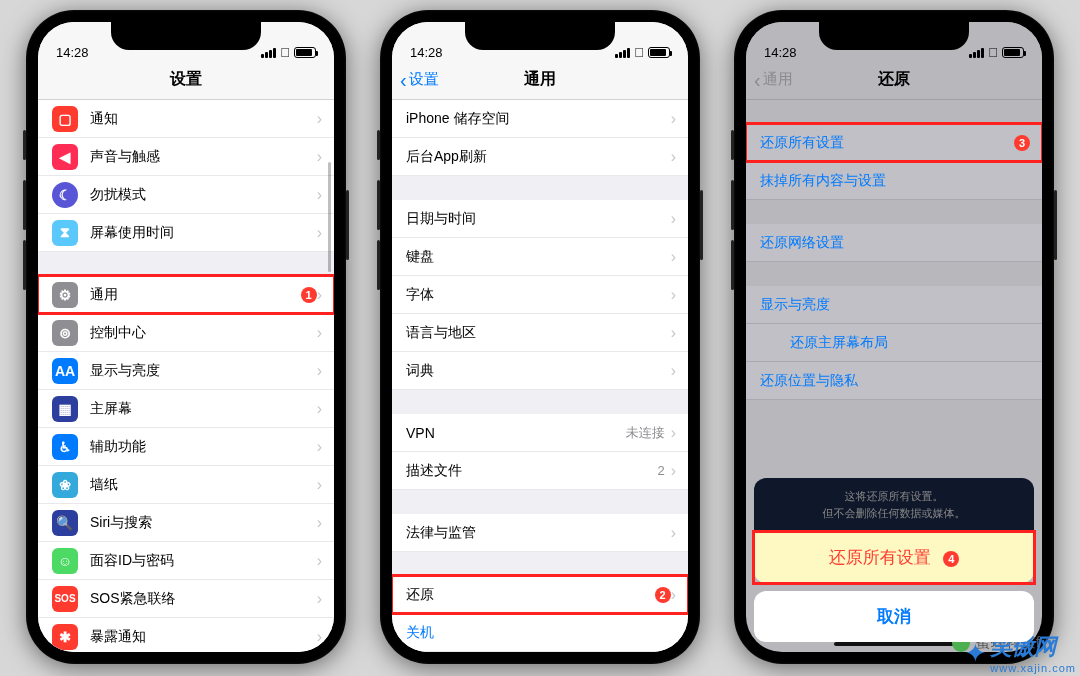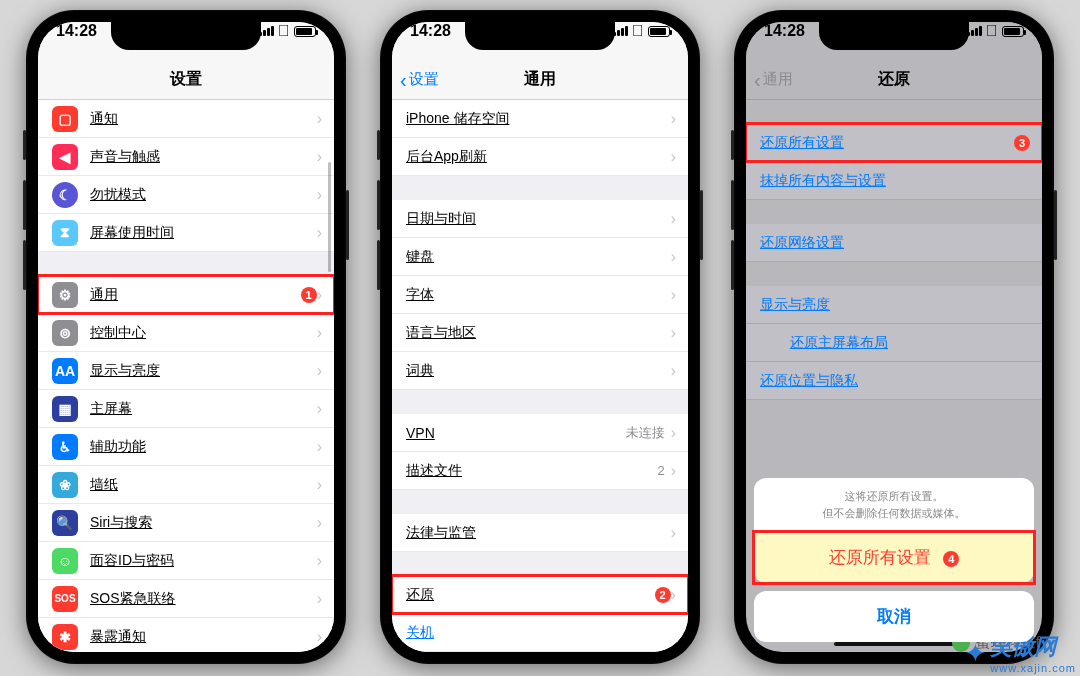--- a/index.html
+++ b/index.html
@@ -47,24 +47,24 @@
     transform: translateX(-50%);
     width: 150px; height: 28px;
     background: #000;
     border-radius: 0 0 18px 18px;
     z-index: 50;
   }
   .statusbar {
     height: 38px;
     display: flex;
     justify-content: space-between;
-    align-items: flex-start;
+    align-items: flex-end;
     padding: 0 18px;
-    font-size: 16px;
-    font-weight: 700;
+    font-size: 13px;
+    font-weight: 400;
     background: #f7f7f7;
     position: relative;
     z-index: 40;
   }
   .screen.dim .statusbar{ background:#b7b7bc; }
   .status-icons { display:flex; align-items:center; gap:4px; }
   .sig { display:flex; align-items:flex-end; gap:1px; }
   .sig span { width:3px; background:#000; border-radius:1px; }
   .sig span:nth-child(1){height:4px}.sig span:nth-child(2){height:6px}.sig span:nth-child(3){height:8px}.sig span:nth-child(4){height:10px}
   .batt { width:22px; height:11px; border:1px solid #000; border-radius:3px; position:relative; }
@@ -93,21 +93,21 @@
   .screen.dim .list{ background:#c0c0c6; }
   .row {
     display:flex; align-items:center;
     height:38px;
     padding:0 12px 0 14px;
     border-bottom:1px solid #e8e8ec;
     font-size:14px;
     position:relative;
   }
   .screen.dim .row{ border-bottom-color:#a9a9af; }
-  .row .label{ flex:1;text-decoration:underline; }
+  .row .label{ flex:1; }
   .row .val{ color:#8e8e93; font-size:13px; margin-right:6px;}
   .row .arrow{ color:#c7c7cc; font-size:16px;}
   .row.link{ color:#007aff; }
   .row.shut{ color:#007aff; }
   .gap{ height:24px; background:#efeff4; }
   .screen.dim .gap{ background:#b7b7bc; }
   .icon{
     width:26px;height:26px;border-radius:6px;margin-right:12px;
     display:flex;align-items:center;justify-content:center;
     color:#fff;font-size:14px;font-weight:700;
@@ -126,21 +126,21 @@
     display:inline-flex;align-items:center;justify-content:center;
     width:16px;height:16px;border-radius:50%;
     background:#ff3b30;color:#fff;font-size:11px;font-weight:700;
     margin-left:8px;flex-shrink:0;
   }
   
   .sheet{
     position:absolute;left:8px;right:8px;bottom:10px;z-index:55;
   }
   .sheet-note{
-    background:#ffffff;border-radius:12px 12px 0 0;
+    background:#0f172a;border-radius:12px 12px 0 0;
     text-align:center;padding:10px 12px;font-size:11px;color:#888;
     line-height:1.5;border-bottom:1px solid #d0d0d4;
   }
   .sheet-btn{
     background:#fef9c3;text-align:center;padding:14px;font-size:17px;
     border-bottom:1px solid #d0d0d4;
   }
   .sheet-btn.destructive{ color:#ff3b30; border-radius:0 0 12px 12px; border-bottom:none;}
   .sheet-cancel{
     margin-top:8px;background:#fff;border-radius:12px;

